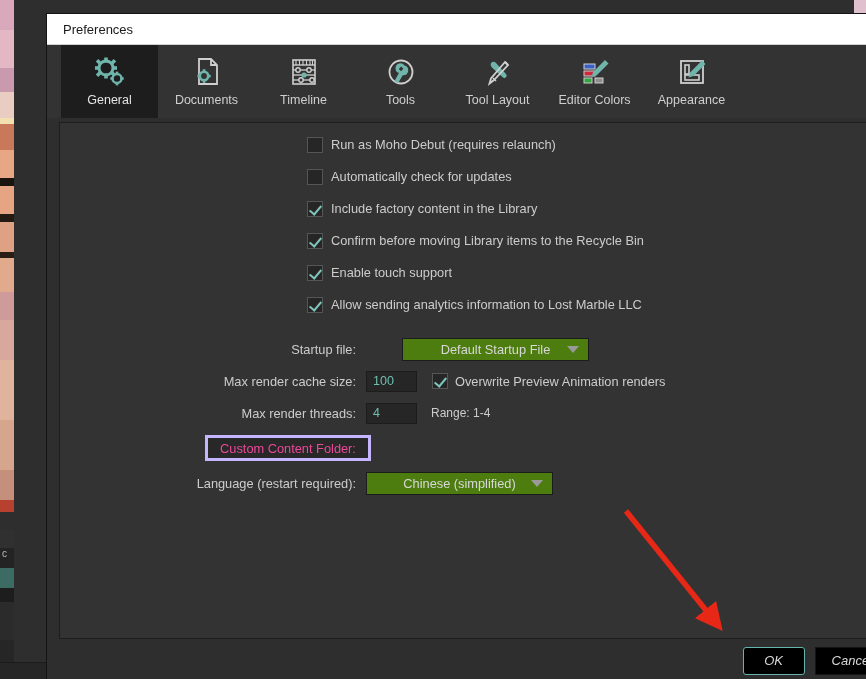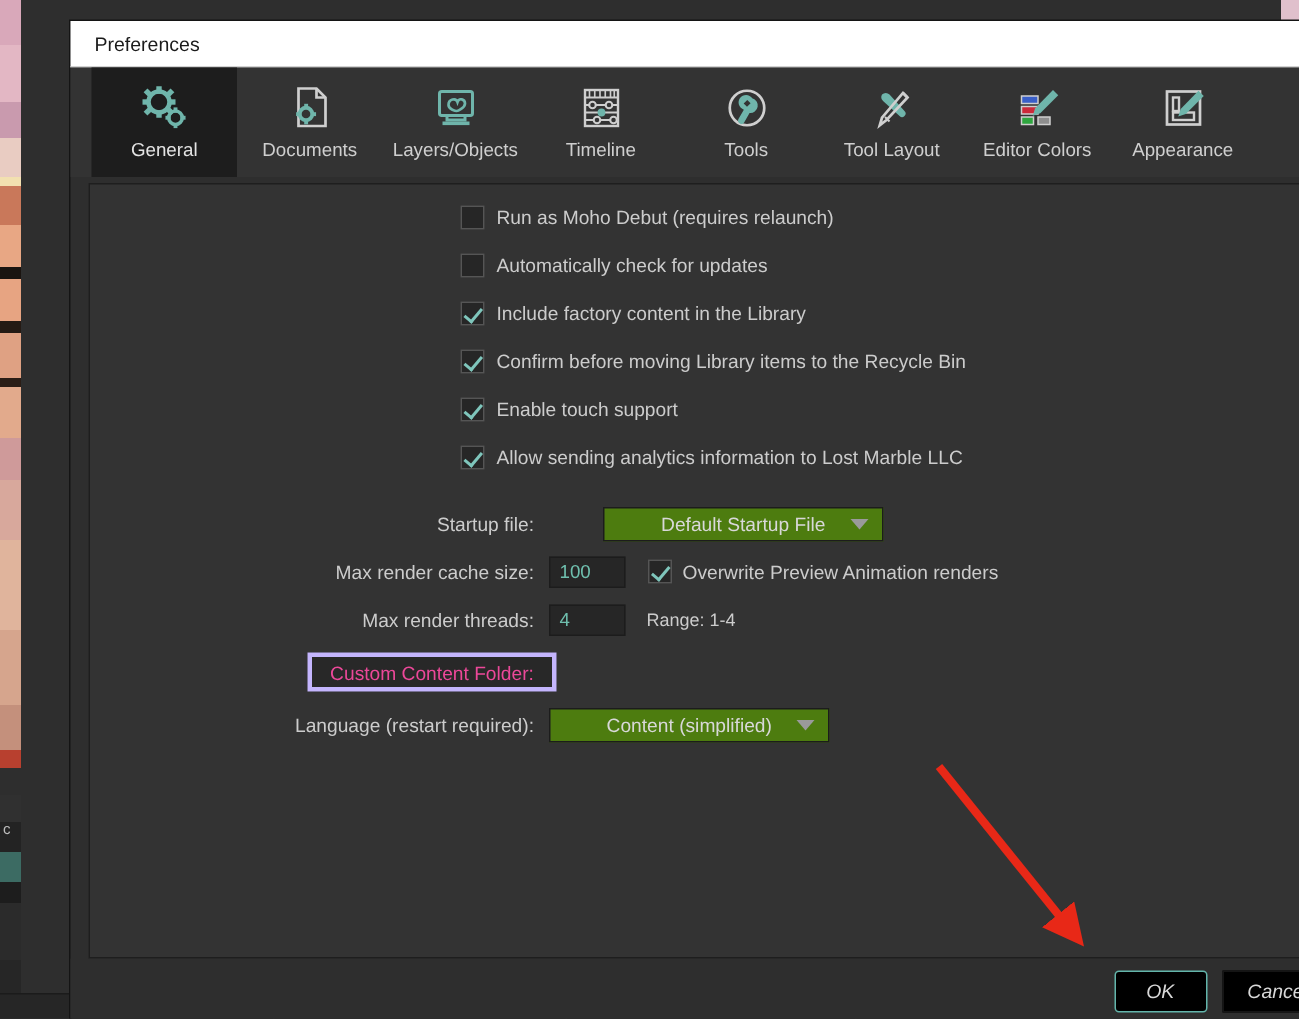--- a/index.html
+++ b/index.html
@@ -402,31 +402,20 @@
             <rect x="12.8" y="13.2" width="2.6" height="3.4"></rect>
             <rect x="12.8" y="23.5" width="2.6" height="3.4"></rect>
             <rect x="7.4" y="18.8" width="3.4" height="2.6"></rect>
             <rect x="17.3" y="18.8" width="3.4" height="2.6"></rect>
           </g>
         </svg>
       </span>
       <span class="tab-label">Documents</span>
     </div>
 
-    <div class="tab">
-      <span class="tab-icon">
-        <svg width="34" height="32" viewBox="0 0 34 32">
-          <rect x="6" y="5" width="22" height="16" rx="1.5" fill="none" stroke="#6fb5ab" stroke-width="2"></rect>
-          <path d="M12 14 c0-4 5-5 6-2 c1-3 5-2 5 1 c0 3-5 5-5.5 5 c-0.5 0-5.5-1-5.5-4 Z" fill="none" stroke="#6fb5ab" stroke-width="1.8"></path>
-          <path d="M11 21 v3 h12 v-3" fill="none" stroke="#6fb5ab" stroke-width="2"></path>
-          <rect x="8" y="25" width="18" height="2.4" fill="#6fb5ab"></rect>
-        </svg>
-      </span>
-      <span class="tab-label">Layers/Objects</span>
-    </div>
 
     <div class="tab">
       <span class="tab-icon">
         <svg width="34" height="32" viewBox="0 0 34 32">
           <rect x="6" y="4" width="22" height="24" fill="none" stroke="#cfcfcf" stroke-width="1.6"></rect>
           <path d="M6 9 H28" stroke="#cfcfcf" stroke-width="1.4"></path>
           <g stroke="#cfcfcf" stroke-width="1.1">
             <path d="M9 4 v5"></path>
               <path d="M12.5 4 v5"></path>
               <path d="M16 4 v5"></path>
@@ -555,21 +544,21 @@
         <span class="plain-text" style="margin-left:14px;">Range: 1-4</span>
       </div>
 
       <div class="field-row" style="height:38px; padding-left:145px;">
         <span class="push-btn" style="width:166px;">Custom Content Folder:</span>
       </div>
 
       <div class="field-row">
         <span class="field-label" style="width:296px; padding-right:10px;">Language (restart required):</span>
         <span class="combo" style="width:187px;">
-          <span class="combo-text">Content (simplified)</span>
+          <span class="combo-text">Chinese (simplified)</span>
           <span class="combo-arrow"></span>
         </span>
       </div>
 
     </div>
   </div>
 
   <div id="dialog-footer">
     <span class="dlg-btn default-focus">OK</span>
     <span class="dlg-btn">Cancel</span>

